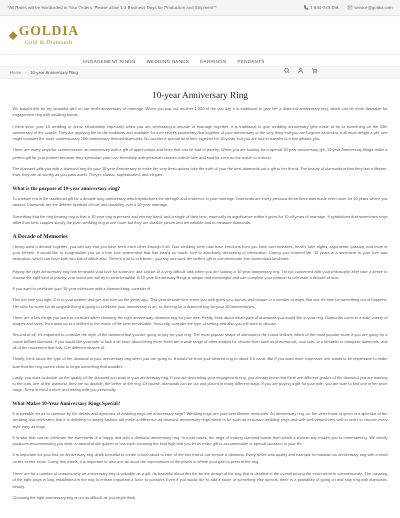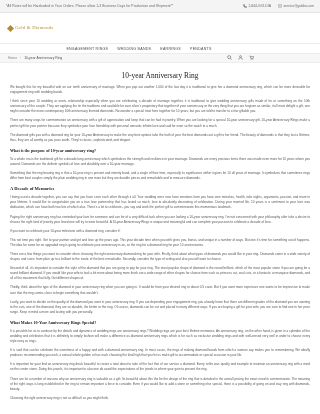--- a/index.html
+++ b/index.html
@@ -165,20 +165,21 @@
           </svg>
       </span>
       <span>service@goldia.com</span>
     </div>
   </div>
 </div>
 
 <div class="header">
   <span class="logo-diamond"></span>
   <div class="logo-wrap">
+    <div class="logo-main">GOLDIA</div>
     <div class="logo-sub">Gold &amp; Diamonds</div>
   </div>
 </div>
 
 <div class="nav">
   <div class="nav-item">ENGAGEMENT RINGS</div>
   <div class="nav-item">WEDDING BANDS</div>
   <div class="nav-item">EARRINGS</div>
   <div class="nav-item">PENDANTS</div>
   <div class="nav-icons">

